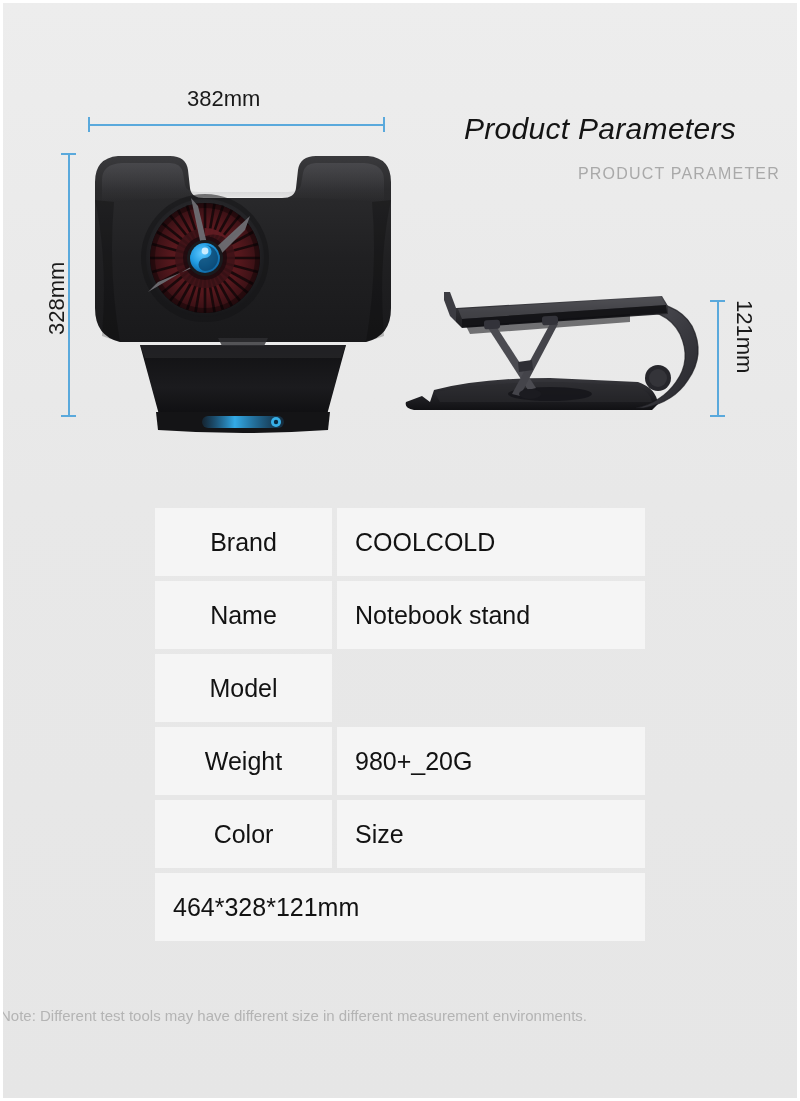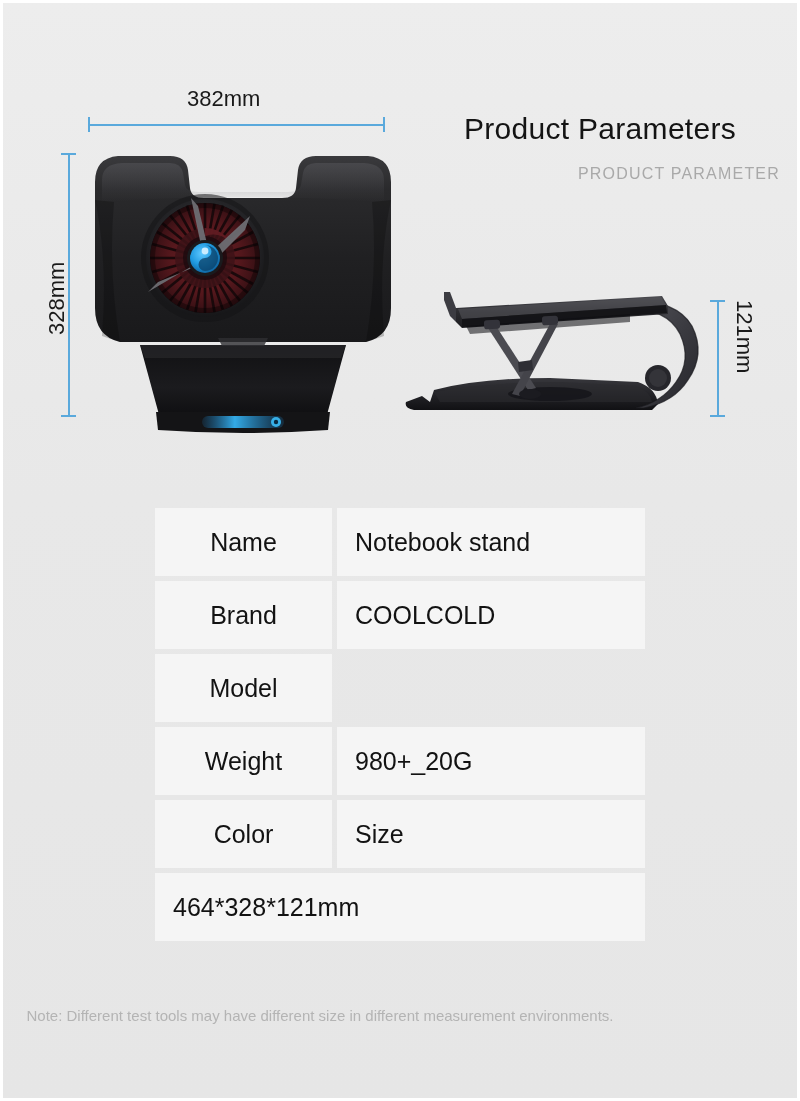--- a/index.html
+++ b/index.html
@@ -36,20 +36,21 @@
     top: 112px;
     width: 360px;
     text-align: center;
   }
   #title-main {
     font-size: 30px;
     color: #141414;
     letter-spacing: 0.3px;
     line-height: 1.1;
     white-space: nowrap;
+    font-style: italic;
   }
   #title-sub {
     margin-top: 20px;
     font-size: 16px;
     color: #a9a9a9;
     letter-spacing: 1.2px;
     white-space: nowrap;
     text-align: right;
   }
 
@@ -116,21 +117,21 @@
     flex: 1;
     padding-left: 18px;
   }
 
   
   #note {
     position: absolute;
     left: 0;
     top: 1007px;
     width: 640px;
-    text-align: center;
+    text-align: left;
     font-size: 15px;
     color: #b4b4b4;
   }
 </style>
 </head>
 <body>
 
 <div id="page">
 
   <div id="heading-block">
@@ -341,30 +342,30 @@
   <div>
     <div class="dim-label rot-down" style="left:757px; top:300px;">121mm</div>
     <div class="dim-line-v" style="left:717px; top:300px; height:117px;"></div>
     <div class="dim-cap-h" style="left:710px; top:300px;"></div>
     <div class="dim-cap-h" style="left:710px; top:415px;"></div>
   </div>
 
   <div id="spec-table">
 
     <div class="spec-row">
+      <div class="spec-label">Brand</div>
+      <div class="spec-value">COOLCOLD</div>
+    </div>
+
+    <div class="spec-row">
       <div class="spec-label">Name</div>
       <div class="spec-value">Notebook stand</div>
     </div>
 
     <div class="spec-row">
-      <div class="spec-label">Brand</div>
-      <div class="spec-value">COOLCOLD</div>
-    </div>
-
-    <div class="spec-row">
       <div class="spec-label">Model</div>
     </div>
 
     <div class="spec-row">
       <div class="spec-label">Weight</div>
       <div class="spec-value">980+_20G</div>
     </div>
 
     <div class="spec-row">
       <div class="spec-label">Color</div>

